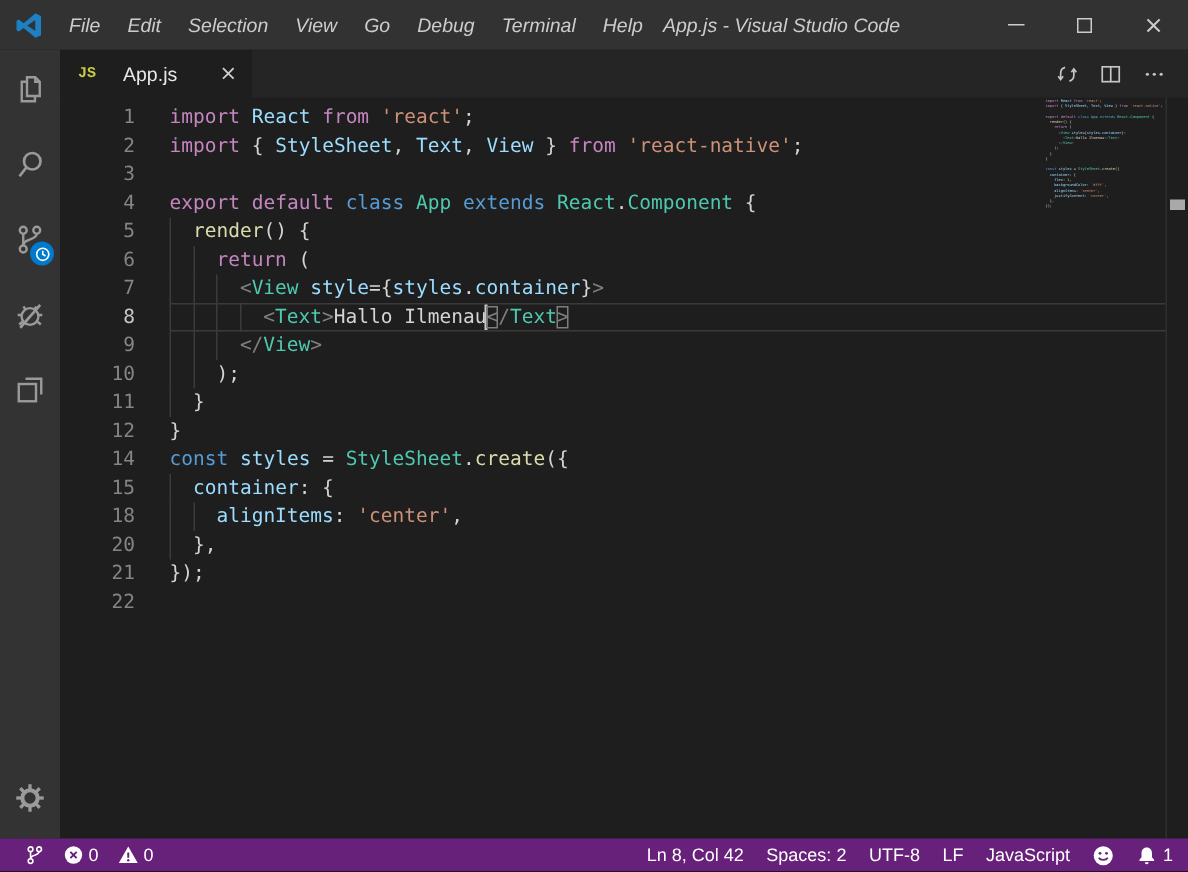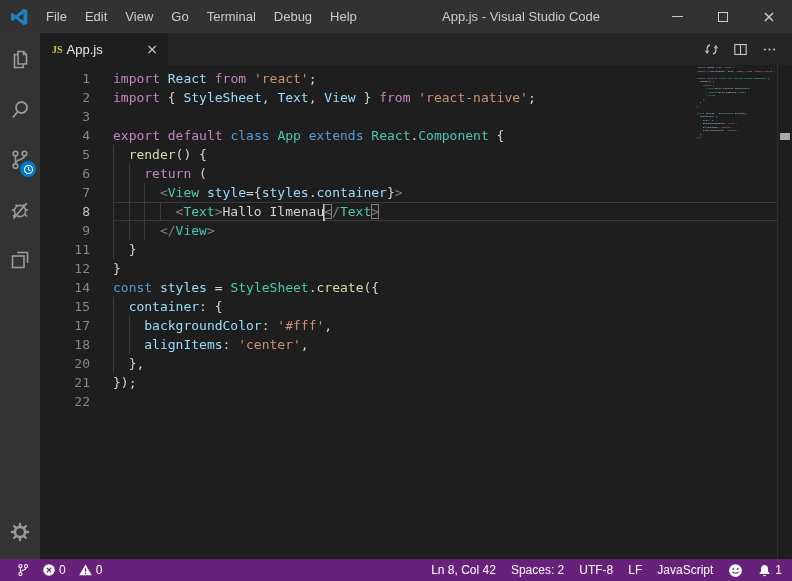--- a/index.html
+++ b/index.html
@@ -4,21 +4,21 @@
 <style>
   * { margin:0; padding:0; box-sizing:border-box; }
   html,body { background:#101010; }
   body { font-family:"Liberation Sans", sans-serif; }
   .window { position:relative; width:792px; height:581px; background:#1e1e1e; overflow:hidden;
             --tk-k:#c586c0; --tk-s:#569cd6; --tk-t:#4ec9b0; --tk-f:#dcdcaa; --tk-v:#9cdcfe;
             --tk-g:#ce9178; --tk-n:#b5cea8; --tk-p:#d4d4d4; --tk-b:#808080; --status:#68217a; }
 
   
   .title-bar { position:absolute; top:0; left:0; right:0; height:33px; background:#323233;
-               display:flex; align-items:center; color:#cccccc; font-size:13px; z-index:5; }
+               display:flex; align-items:center; color:#cccccc; font-size:13px; z-index:5;font-style:italic; }
   .logo { width:20px; height:20px; margin:0 8px 0 9px; flex:none; }
   .menu-item { padding:0 9px; height:100%; display:flex; align-items:center; cursor:default; }
   .window-title { position:absolute; left:400px; right:150px; text-align:center; pointer-events:none; }
   .window-controls { margin-left:auto; display:flex; height:100%; }
   .wc { width:46px; height:100%; display:flex; align-items:center; justify-content:center; color:#cccccc; }
   .glyph-min { width:11px; height:1px; background:currentColor; }
   .glyph-max { width:10px; height:10px; border:1px solid currentColor; }
   .glyph-close { font-size:16px; line-height:1; font-family:"DejaVu Sans",sans-serif; }
 
   
@@ -27,21 +27,21 @@
   .ab-icon { width:40px; height:50px; display:flex; align-items:center; justify-content:center;
              color:#9a9a9a; position:relative; }
   .ab-bottom { margin-top:auto; margin-bottom:2px; }
   .scm-badge { position:absolute; right:4px; bottom:8px; width:16px; height:16px; border-radius:50%;
                background:#007acc; display:flex; align-items:center; justify-content:center; color:#ffffff; }
 
   
   .tab-bar { position:absolute; left:40px; top:33px; right:0; height:32px; background:#252526; display:flex; z-index:3; }
   .tab { width:128px; background:#1e1e1e; display:flex; align-items:center; padding:0 10px 0 12px;
          color:#e8e8e8; font-size:13px; }
-  .js-badge { color:#cbcb41; font-weight:bold; font-size:10px; margin-right:4px; font-family:Liberation Serif, serif; }
+  .js-badge { color:#cbcb41; font-weight:bold; font-size:10px; margin-right:18px; font-family:Liberation Mono, monospace; }
   .tab-close { margin-left:auto; font-size:14px; color:#cfcfcf; font-family:"DejaVu Sans",sans-serif; }
   .tab-actions { margin-left:auto; display:flex; align-items:center; gap:12px; padding-right:14px; color:#c5c5c5; }
 
   
   .editor { position:absolute; left:40px; top:65px; right:0; bottom:22px; background:#1e1e1e; overflow:hidden;
             font-family:"DejaVu Sans Mono","Liberation Mono",monospace; font-size:13px; line-height:19px; }
   .code-lines { position:absolute; top:4px; left:0; right:15px; }
   .line { display:flex; height:19px; color:var(--tk-p); }
   .gutter { flex:0 0 73px; text-align:right; padding-right:23px; color:#858585; }
   .line.current .gutter { color:#c6c6c6; }
@@ -75,24 +75,25 @@
 <body>
 
 <div class="window" style="--tk-k: #c586c0; --tk-s: #569cd6; --tk-t: #4ec9b0; --tk-f: #dcdcaa; --tk-v: #9cdcfe; --tk-g: #ce9178; --tk-n: #b5cea8; --tk-p: #d4d4d4; --tk-b: #808080; --status: #68217a;">
 
   <div class="title-bar">
     <svg class="logo" viewBox="0 0 24 24">
       <path fill="#1d80c4" d="M17.6 2.2 8.1 10.1 4.3 7.2 2.4 8.2v7.6l1.9 1 3.8-2.9 9.5 7.9 4.4-2.1V4.3zM17.4 7.6v8.8L11 12z"></path>
     </svg>
     <span class="menu-item">File</span>
     <span class="menu-item">Edit</span>
+    <span class="menu-item">Selection</span>
     <span class="menu-item">View</span>
     <span class="menu-item">Go</span>
+    <span class="menu-item">Debug</span>
     <span class="menu-item">Terminal</span>
-    <span class="menu-item">Debug</span>
     <span class="menu-item">Help</span>
     <span class="window-title">App.js - Visual Studio Code</span>
     <div class="window-controls">
       <div class="wc">
           <div class="glyph-min"></div>
         </div>
       <div class="wc">
           <div class="glyph-max"></div>
         </div>
       <div class="wc">
@@ -217,38 +218,38 @@
         </div>
         <div class="line current">
           <div class="gutter">8</div>
           <div class="line-content"><span class="ind"></span><span class="ind"></span><span class="ind"></span><span class="ind"></span><span class="tk-b">&lt;</span><span class="tk-t">Text</span><span class="tk-b">&gt;</span><span class="tk-p">Hallo Ilmenau</span><span class="cursor"></span><span class="tk-b bx">&lt;</span><span class="tk-b">/</span><span class="tk-t">Text</span><span class="tk-b bx">&gt;</span></div>
         </div>
         <div class="line">
           <div class="gutter">9</div>
           <div class="line-content"><span class="ind"></span><span class="ind"></span><span class="ind"></span><span class="tk-b">&lt;/</span><span class="tk-t">View</span><span class="tk-b">&gt;</span></div>
         </div>
         <div class="line">
+          <div class="gutter">10</div>
+          <div class="line-content"><span class="ind"></span><span class="ind"></span><span class="tk-p">);</span></div>
+        </div>
+        <div class="line">
           <div class="gutter">11</div>
           <div class="line-content"><span class="ind"></span><span class="tk-p">}</span></div>
         </div>
         <div class="line">
           <div class="gutter">12</div>
           <div class="line-content"><span class="tk-p">}</span></div>
         </div>
         <div class="line">
           <div class="gutter">14</div>
           <div class="line-content"><span class="tk-s">const</span><span class="tk-p"> </span><span class="tk-v">styles</span><span class="tk-p"> = </span><span class="tk-t">StyleSheet</span><span class="tk-p">.</span><span class="tk-f">create</span><span class="tk-p">({</span></div>
         </div>
         <div class="line">
           <div class="gutter">15</div>
           <div class="line-content"><span class="ind"></span><span class="tk-v">container</span><span class="tk-p">: {</span></div>
-        </div>
-        <div class="line">
-          <div class="gutter">17</div>
-          <div class="line-content"><span class="ind"></span><span class="ind"></span><span class="tk-v">backgroundColor</span><span class="tk-p">: </span><span class="tk-g">'#fff'</span><span class="tk-p">,</span></div>
         </div>
         <div class="line">
           <div class="gutter">18</div>
           <div class="line-content"><span class="ind"></span><span class="ind"></span><span class="tk-v">alignItems</span><span class="tk-p">: </span><span class="tk-g">'center'</span><span class="tk-p">,</span></div>
         </div>
         <div class="line">
           <div class="gutter">20</div>
           <div class="line-content"><span class="ind"></span><span class="tk-p">},</span></div>
         </div>
         <div class="line">

